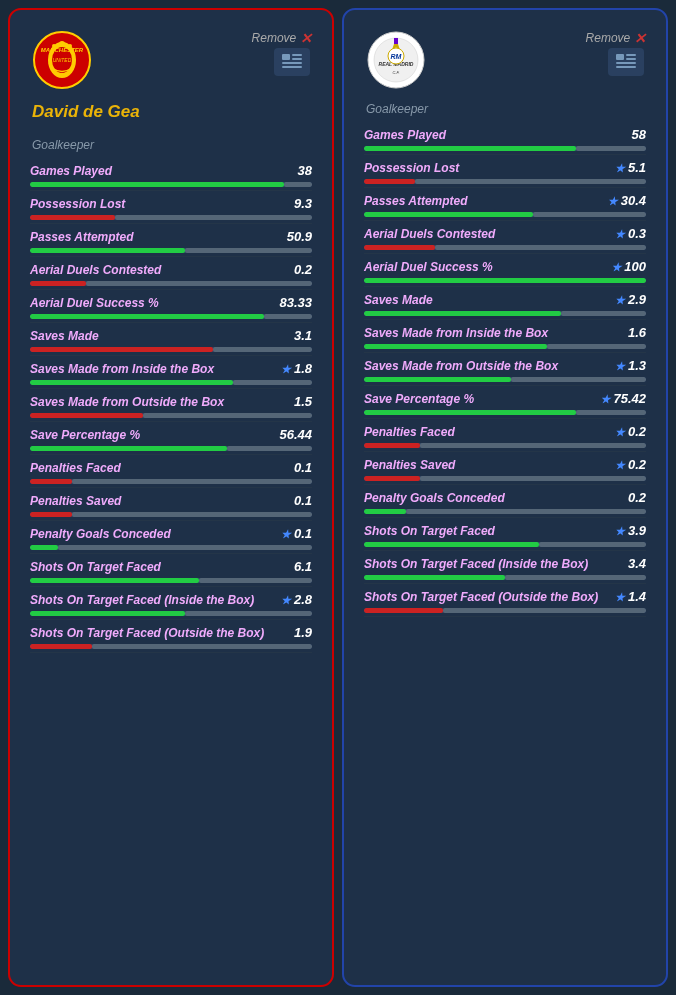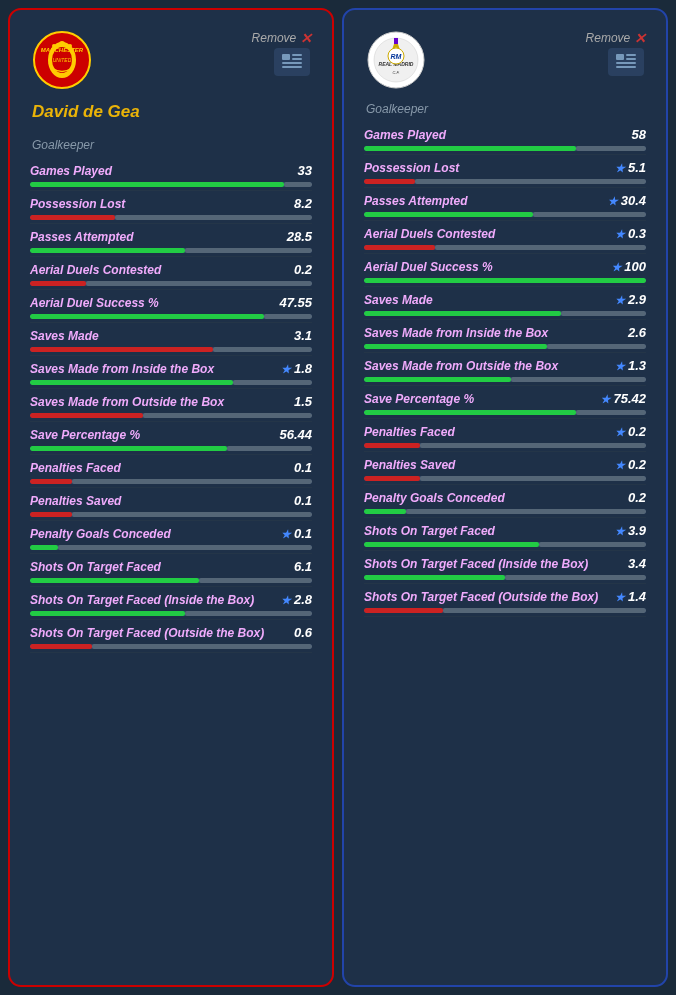--- a/index.html
+++ b/index.html
@@ -155,61 +155,61 @@
   </svg>
         </div>
       </div>
       <div class="player-name">David de Gea</div>
       <div class="player-position">Goalkeeper</div>
     </div>
     <div class="stats-list">
       <div class="stat-row">
         <div class="stat-top">
           <div class="stat-label">Games Played</div>
-          <div class="stat-value">33</div>
+          <div class="stat-value">38</div>
         </div>
         <div class="bar-container">
           <div class="bar-green" style="width: 90%;"></div>
           <div class="bar-gray" style="width: 10%; left: 90%;"></div>
         </div>
       </div>
       <div class="stat-row">
         <div class="stat-top">
           <div class="stat-label">Possession Lost</div>
-          <div class="stat-value">8.2</div>
+          <div class="stat-value">9.3</div>
         </div>
         <div class="bar-container">
           <div class="bar-red" style="width: 30%;"></div>
           <div class="bar-gray" style="width: 70%; left: 30%;"></div>
         </div>
       </div>
       <div class="stat-row">
         <div class="stat-top">
           <div class="stat-label">Passes Attempted</div>
-          <div class="stat-value">28.5</div>
+          <div class="stat-value">50.9</div>
         </div>
         <div class="bar-container">
           <div class="bar-green" style="width: 55%;"></div>
           <div class="bar-gray" style="width: 45%; left: 55%;"></div>
         </div>
       </div>
       <div class="stat-row">
         <div class="stat-top">
           <div class="stat-label">Aerial Duels Contested</div>
           <div class="stat-value">0.2</div>
         </div>
         <div class="bar-container">
           <div class="bar-red" style="width: 20%;"></div>
           <div class="bar-gray" style="width: 80%; left: 20%;"></div>
         </div>
       </div>
       <div class="stat-row">
         <div class="stat-top">
           <div class="stat-label">Aerial Duel Success %</div>
-          <div class="stat-value">47.55</div>
+          <div class="stat-value">83.33</div>
         </div>
         <div class="bar-container">
           <div class="bar-green" style="width: 83%;"></div>
           <div class="bar-gray" style="width: 17%; left: 83%;"></div>
         </div>
       </div>
       <div class="stat-row">
         <div class="stat-top">
           <div class="stat-label">Saves Made</div>
           <div class="stat-value">3.1</div>
@@ -295,21 +295,21 @@
           <div class="stat-value"><span class="star-icon">★</span>2.8</div>
         </div>
         <div class="bar-container">
           <div class="bar-green" style="width: 55%;"></div>
           <div class="bar-gray" style="width: 45%; left: 55%;"></div>
         </div>
       </div>
       <div class="stat-row">
         <div class="stat-top">
           <div class="stat-label">Shots On Target Faced (Outside the Box)</div>
-          <div class="stat-value">0.6</div>
+          <div class="stat-value">1.9</div>
         </div>
         <div class="bar-container">
           <div class="bar-red" style="width: 22%;"></div>
           <div class="bar-gray" style="width: 78%; left: 22%;"></div>
         </div>
       </div>
     </div>
   </div>
 <div class="player-card" style="border: 2px solid rgb(34, 68, 170);">
     <div class="card-header">
@@ -398,21 +398,21 @@
           <div class="stat-value"><span class="star-icon">★</span>2.9</div>
         </div>
         <div class="bar-container">
           <div class="bar-green" style="width: 70%;"></div>
           <div class="bar-gray" style="width: 30%; left: 70%;"></div>
         </div>
       </div>
       <div class="stat-row">
         <div class="stat-top">
           <div class="stat-label">Saves Made from Inside the Box</div>
-          <div class="stat-value">2.6</div>
+          <div class="stat-value">1.6</div>
         </div>
         <div class="bar-container">
           <div class="bar-green" style="width: 65%;"></div>
           <div class="bar-gray" style="width: 35%; left: 65%;"></div>
         </div>
       </div>
       <div class="stat-row">
         <div class="stat-top">
           <div class="stat-label">Saves Made from Outside the Box</div>
           <div class="stat-value"><span class="star-icon">★</span>1.3</div>

